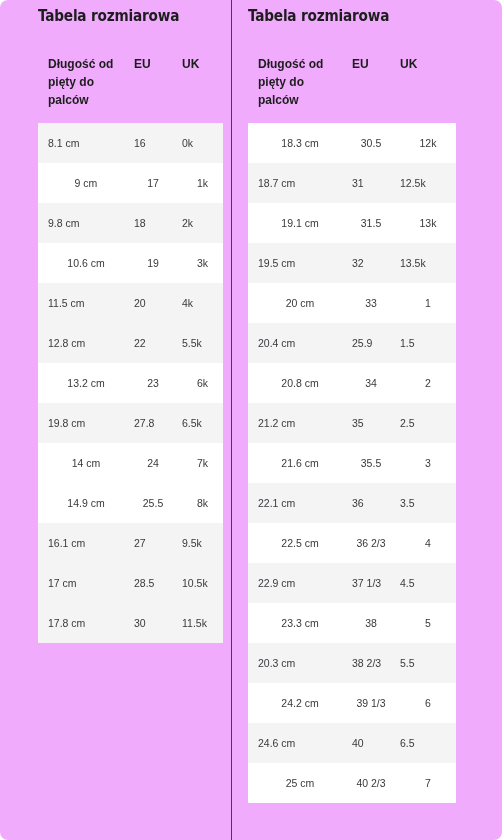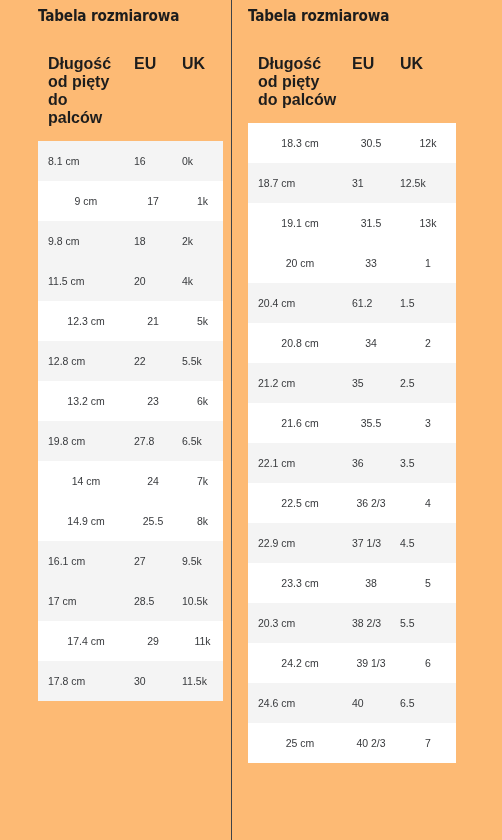--- a/index.html
+++ b/index.html
@@ -12,21 +12,22 @@
     height: 840px;
     overflow: hidden;
     font-family: "Liberation Sans", sans-serif;
     color: #2b2b2b;
     position: relative;
   }
   .page {
     position: absolute;
     inset: 0;
     display: flex;
-    background: #fdba74;
+    background: #f0abfc;
+    border-radius: 8px;
   }
   .panel {
     position: relative;
     height: 840px;
     box-sizing: border-box;
     overflow: hidden;
   }
   .panel-left {
     width: 231px;
     padding-left: 38px;
@@ -60,21 +61,21 @@
   table.size-table td {
     text-align: left;
     vertical-align: top;
     font-size: 10.5px;
     line-height: 18px;
     padding: 11px 0 11px 10px;
     border: 0;
   }
   table.size-table th {
     font-weight: 700;
-    font-size: 16px;
+    font-size: 12px;
     color: #1d1d1d;
     padding-top: 30px;
     padding-bottom: 14px;
   }
   table.size-table td {
     font-weight: 400;
     color: #37393c;
   }
   
   .panel-left col.c-len { width: 86px; }
@@ -118,30 +119,30 @@
           <tr class="plain">
             <td>9 cm</td>
             <td>17</td>
             <td>1k</td>
           </tr>
           <tr class="striped">
             <td>9.8 cm</td>
             <td>18</td>
             <td>2k</td>
           </tr>
+          <tr class="plain">
+            <td>10.6 cm</td>
+            <td>19</td>
+            <td>3k</td>
+          </tr>
           <tr class="striped">
             <td>11.5 cm</td>
             <td>20</td>
             <td>4k</td>
           </tr>
-          <tr class="plain">
-            <td>12.3 cm</td>
-            <td>21</td>
-            <td>5k</td>
-          </tr>
           <tr class="striped">
             <td>12.8 cm</td>
             <td>22</td>
             <td>5.5k</td>
           </tr>
           <tr class="plain">
             <td>13.2 cm</td>
             <td>23</td>
             <td>6k</td>
           </tr>
@@ -162,25 +163,20 @@
           </tr>
           <tr class="striped">
             <td>16.1 cm</td>
             <td>27</td>
             <td>9.5k</td>
           </tr>
           <tr class="striped">
             <td>17 cm</td>
             <td>28.5</td>
             <td>10.5k</td>
-          </tr>
-          <tr class="plain">
-            <td>17.4 cm</td>
-            <td>29</td>
-            <td>11k</td>
           </tr>
           <tr class="striped">
             <td>17.8 cm</td>
             <td>30</td>
             <td>11.5k</td>
           </tr>
         </tbody>
     </table>
   </section>
 
@@ -208,28 +204,33 @@
           <tr class="striped">
             <td>18.7 cm</td>
             <td>31</td>
             <td>12.5k</td>
           </tr>
           <tr class="plain">
             <td>19.1 cm</td>
             <td>31.5</td>
             <td>13k</td>
           </tr>
+          <tr class="striped">
+            <td>19.5 cm</td>
+            <td>32</td>
+            <td>13.5k</td>
+          </tr>
           <tr class="plain">
             <td>20 cm</td>
             <td>33</td>
             <td>1</td>
           </tr>
           <tr class="striped">
             <td>20.4 cm</td>
-            <td>61.2</td>
+            <td>25.9</td>
             <td>1.5</td>
           </tr>
           <tr class="plain">
             <td>20.8 cm</td>
             <td>34</td>
             <td>2</td>
           </tr>
           <tr class="striped">
             <td>21.2 cm</td>
             <td>35</td>

